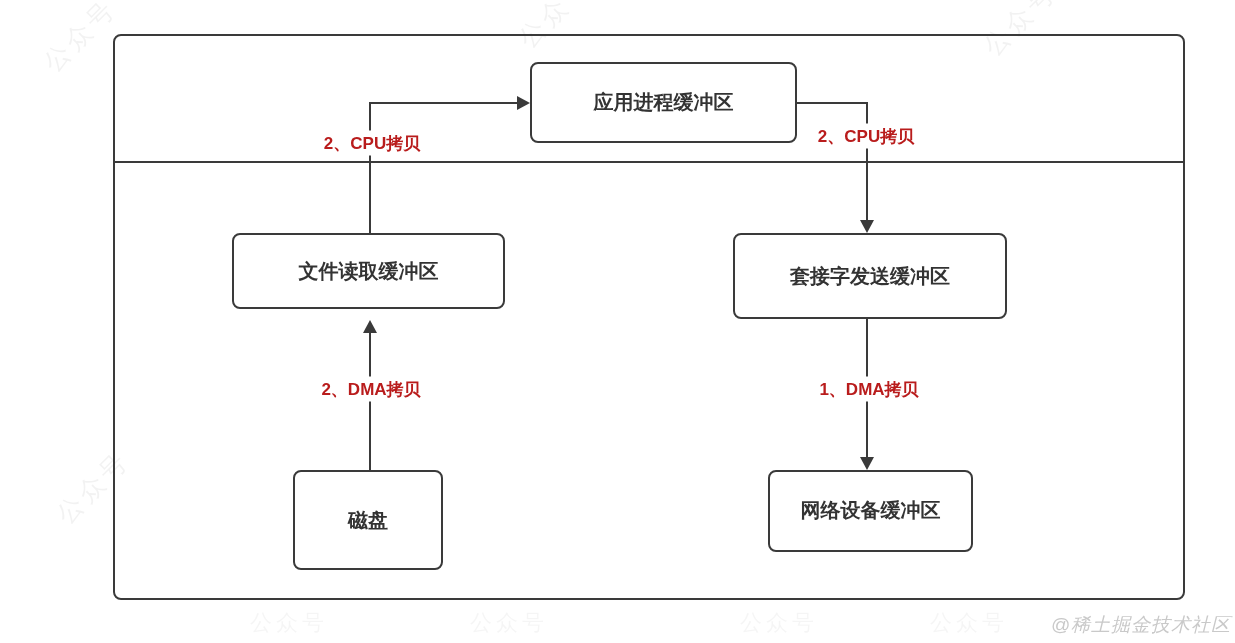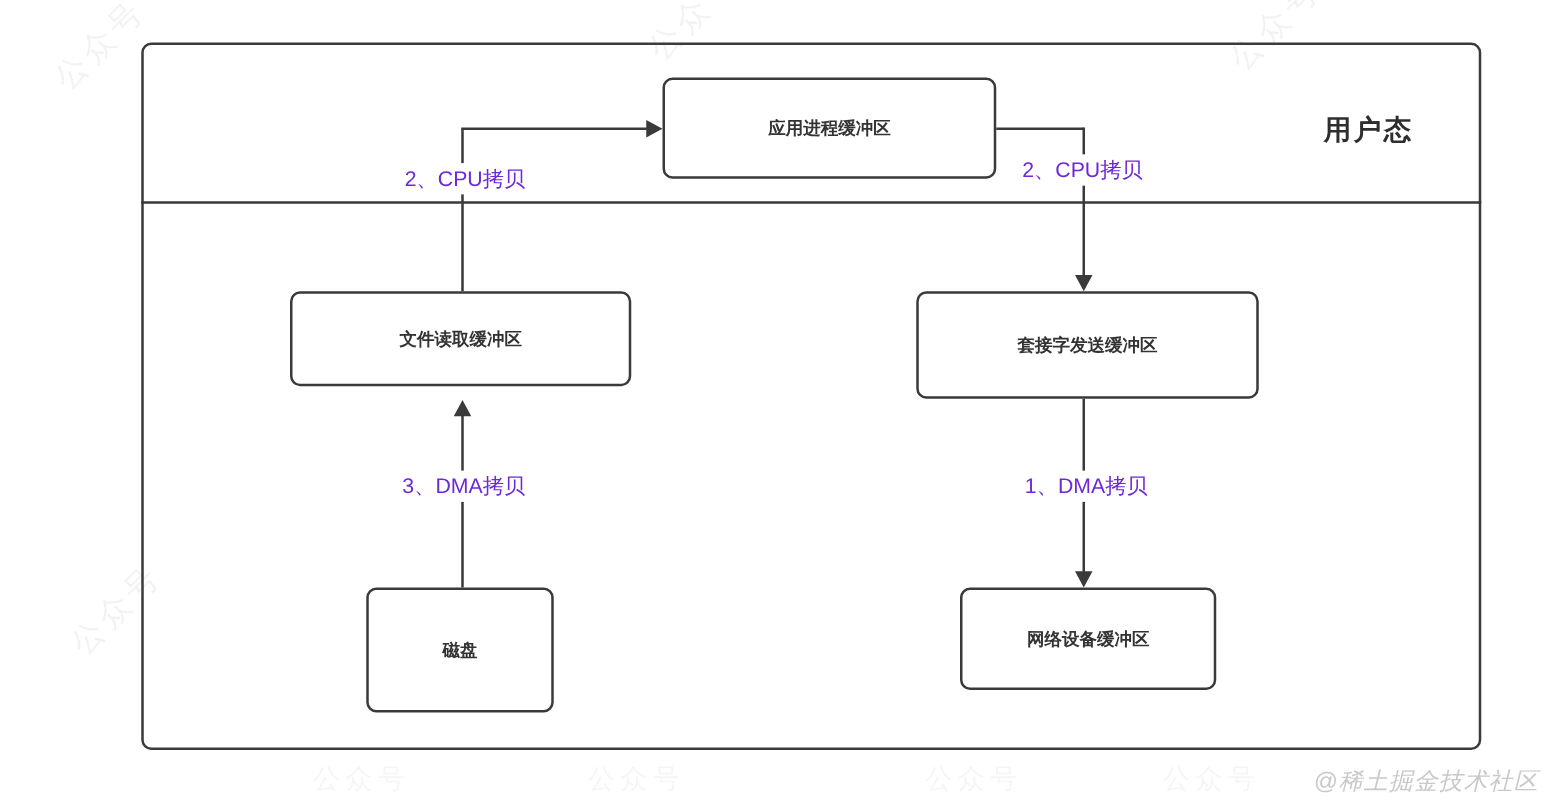--- a/index.html
+++ b/index.html
@@ -30,29 +30,29 @@
   }
   .region-user   { left: 1025px; top: 89px; }
   .region-kernel { left: 1025px; top: 197px; }
 
   .node {
     position: absolute;
     border: 2px solid #3a3a3a; border-radius: 8px;
     background: #ffffff;
     display: flex; flex-direction: column;
     align-items: center; justify-content: center;
-    font-size: 14px; font-weight: 600; color: #333333;
+    font-size: 20px; font-weight: 600; color: #333333;
     line-height: 1.45; text-align: center;
     z-index: 3;
   }
   .node-app    { left: 530px; top: 62px;  width: 267px; height: 81px; }
   .node-file   { left: 232px; top: 233px; width: 273px; height: 76px; }
   .node-socket { left: 733px; top: 233px; width: 274px; height: 86px; }
   .node-disk   { left: 293px; top: 470px; width: 150px; height: 100px; }
-  .node-net    { left: 768px; top: 470px; width: 205px; height: 82px; }
+  .node-net    { left: 768px; top: 470px; width: 205px; height: 82px; font-family: Liberation Mono, monospace; }
 
   .line { position: absolute; background: #3a3a3a; z-index: 1; }
   .l1      { left: 369px; top: 324px; width: 2px; height: 146px; }
   .l2v     { left: 369px; top: 103px; width: 2px; height: 130px; }
   .l2h     { left: 369px; top: 102px; width: 151px; height: 2px; }
   .l3h     { left: 797px; top: 102px; width: 70px; height: 2px; }
   .l3v     { left: 866px; top: 102px; width: 2px; height: 121px; }
   .l4      { left: 866px; top: 319px; width: 2px; height: 141px; }
 
   .arrowhead { position: absolute; width: 0; height: 0; z-index: 2; }
@@ -73,21 +73,21 @@
   }
   .ah-down-net {
     left: 860px; top: 457px;
     border-left: 7px solid transparent; border-right: 7px solid transparent;
     border-top: 13px solid #3a3a3a;
   }
 
   .arrow-label {
     position: absolute; transform: translate(-50%, -50%);
     background: #ffffff; padding: 1px 6px;
-    font-size: 17px; font-weight: 400; color: #6d28d9;
+    font-size: 17px; font-weight: 700; color: #b91c1c;
     white-space: nowrap; z-index: 4; text-align: right;
   }
   .lbl-step1 { left: 371px; top: 389px; }
   .lbl-step2 { left: 372px; top: 143px; }
   .lbl-step3 { left: 866px; top: 136px; }
   .lbl-step4 { left: 869px; top: 389px; }
 
   .community-watermark {
     position: absolute; right: 4px; top: 612px;
     font-size: 19px; color: #c9c9c9; letter-spacing: 1px;
@@ -120,21 +120,20 @@
   <span class="faint-mark fm-3">公众号</span>
   <span class="faint-mark fm-4">公众号</span>
   <span class="faint-mark fm-5">公众号</span>
   <span class="faint-mark fm-6">公众号</span>
   <span class="faint-mark fm-7">公众号</span>
   <span class="faint-mark fm-8">公众号</span>
 
   <div class="outer-border"></div>
   <div class="divider"></div>
 
-  <div class="region-label region-user">用户态</div>
 
   <div class="node node-app">
     <span>应用进程缓冲区</span>
   </div>
   <div class="node node-file">
     <span>文件读取缓冲区</span>
   </div>
   <div class="node node-socket">
     <span>套接字发送缓冲区</span>
   </div>
@@ -150,20 +149,20 @@
   <div class="line l2h"></div>
   <div class="line l3h"></div>
   <div class="line l3v"></div>
   <div class="line l4"></div>
 
   <div class="arrowhead ah-up-file"></div>
   <div class="arrowhead ah-right-app"></div>
   <div class="arrowhead ah-down-socket"></div>
   <div class="arrowhead ah-down-net"></div>
 
-  <div class="arrow-label lbl-step1">3、DMA拷贝</div>
+  <div class="arrow-label lbl-step1">2、DMA拷贝</div>
   <div class="arrow-label lbl-step2">2、CPU拷贝</div>
   <div class="arrow-label lbl-step3">2、CPU拷贝</div>
   <div class="arrow-label lbl-step4">1、DMA拷贝</div>
 
   <div class="community-watermark">@稀土掘金技术社区</div>
 
 </div>
 
 </body></html>

